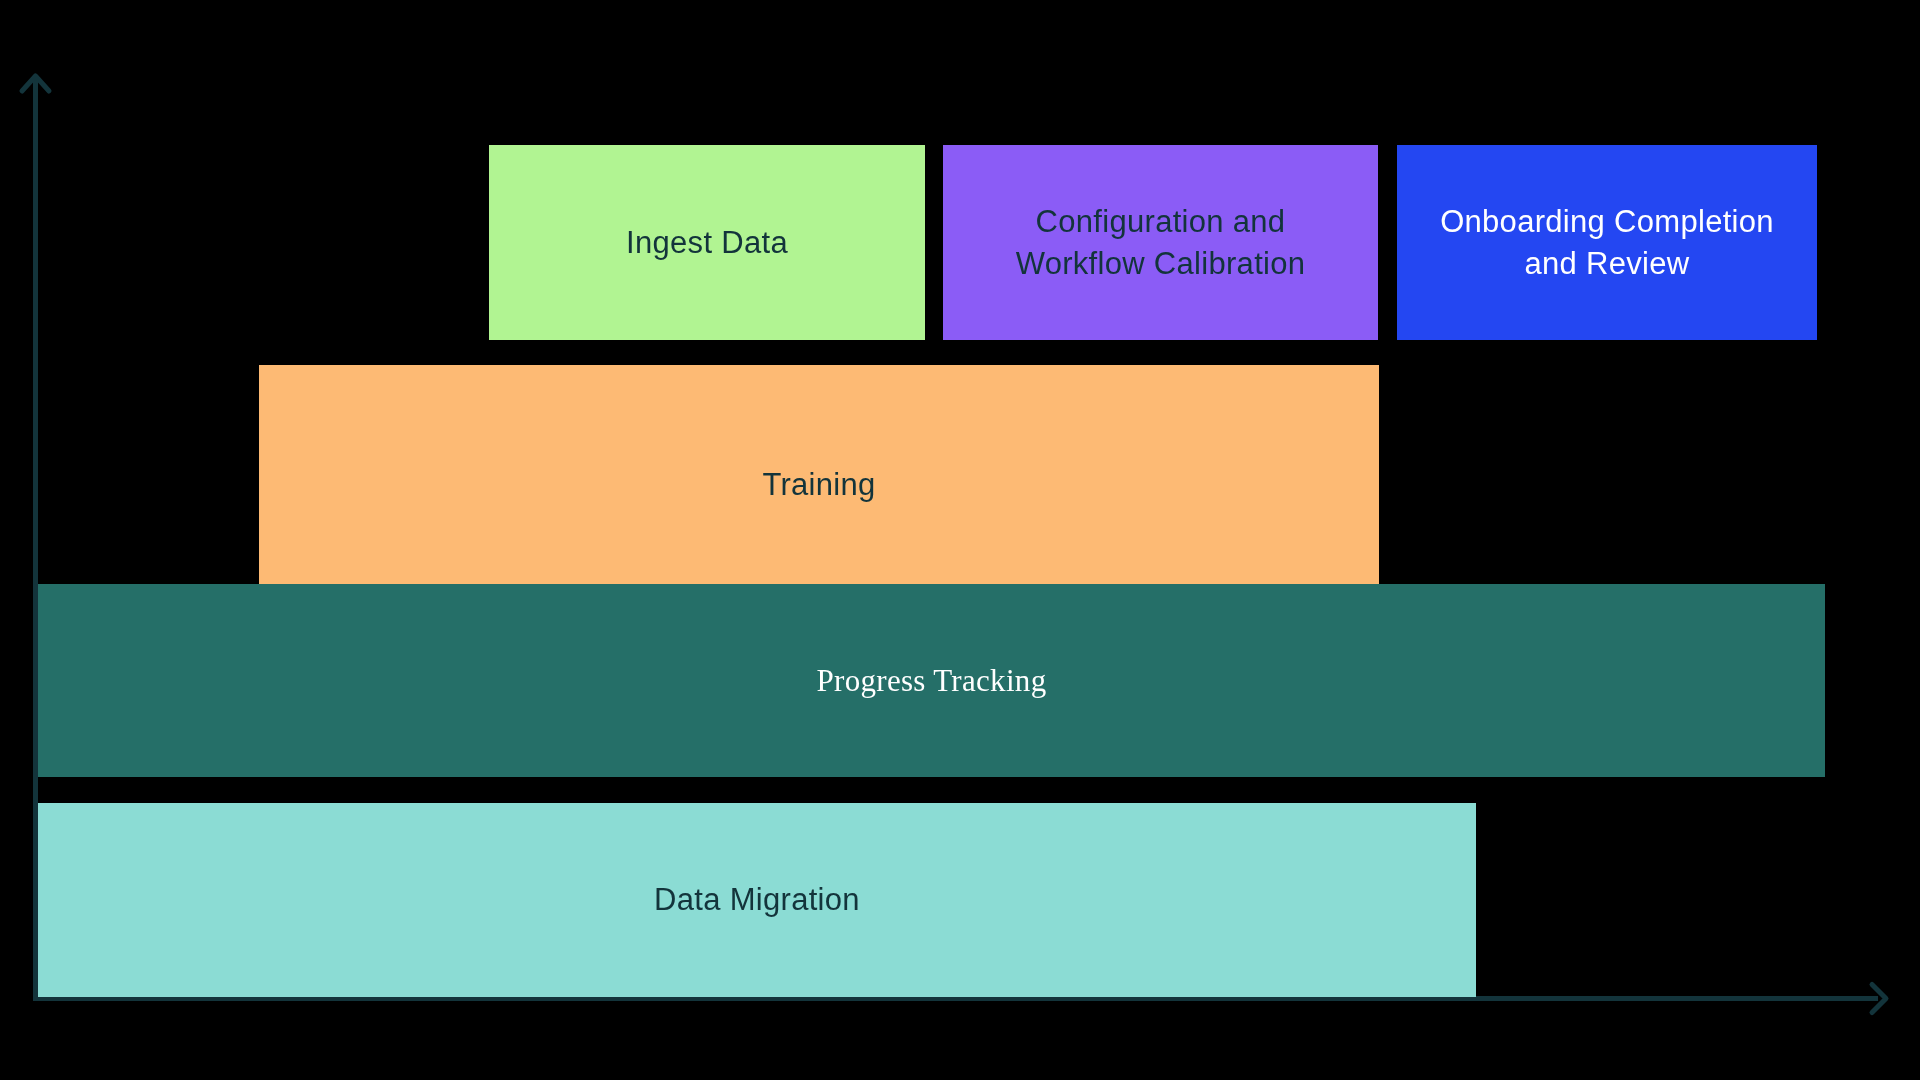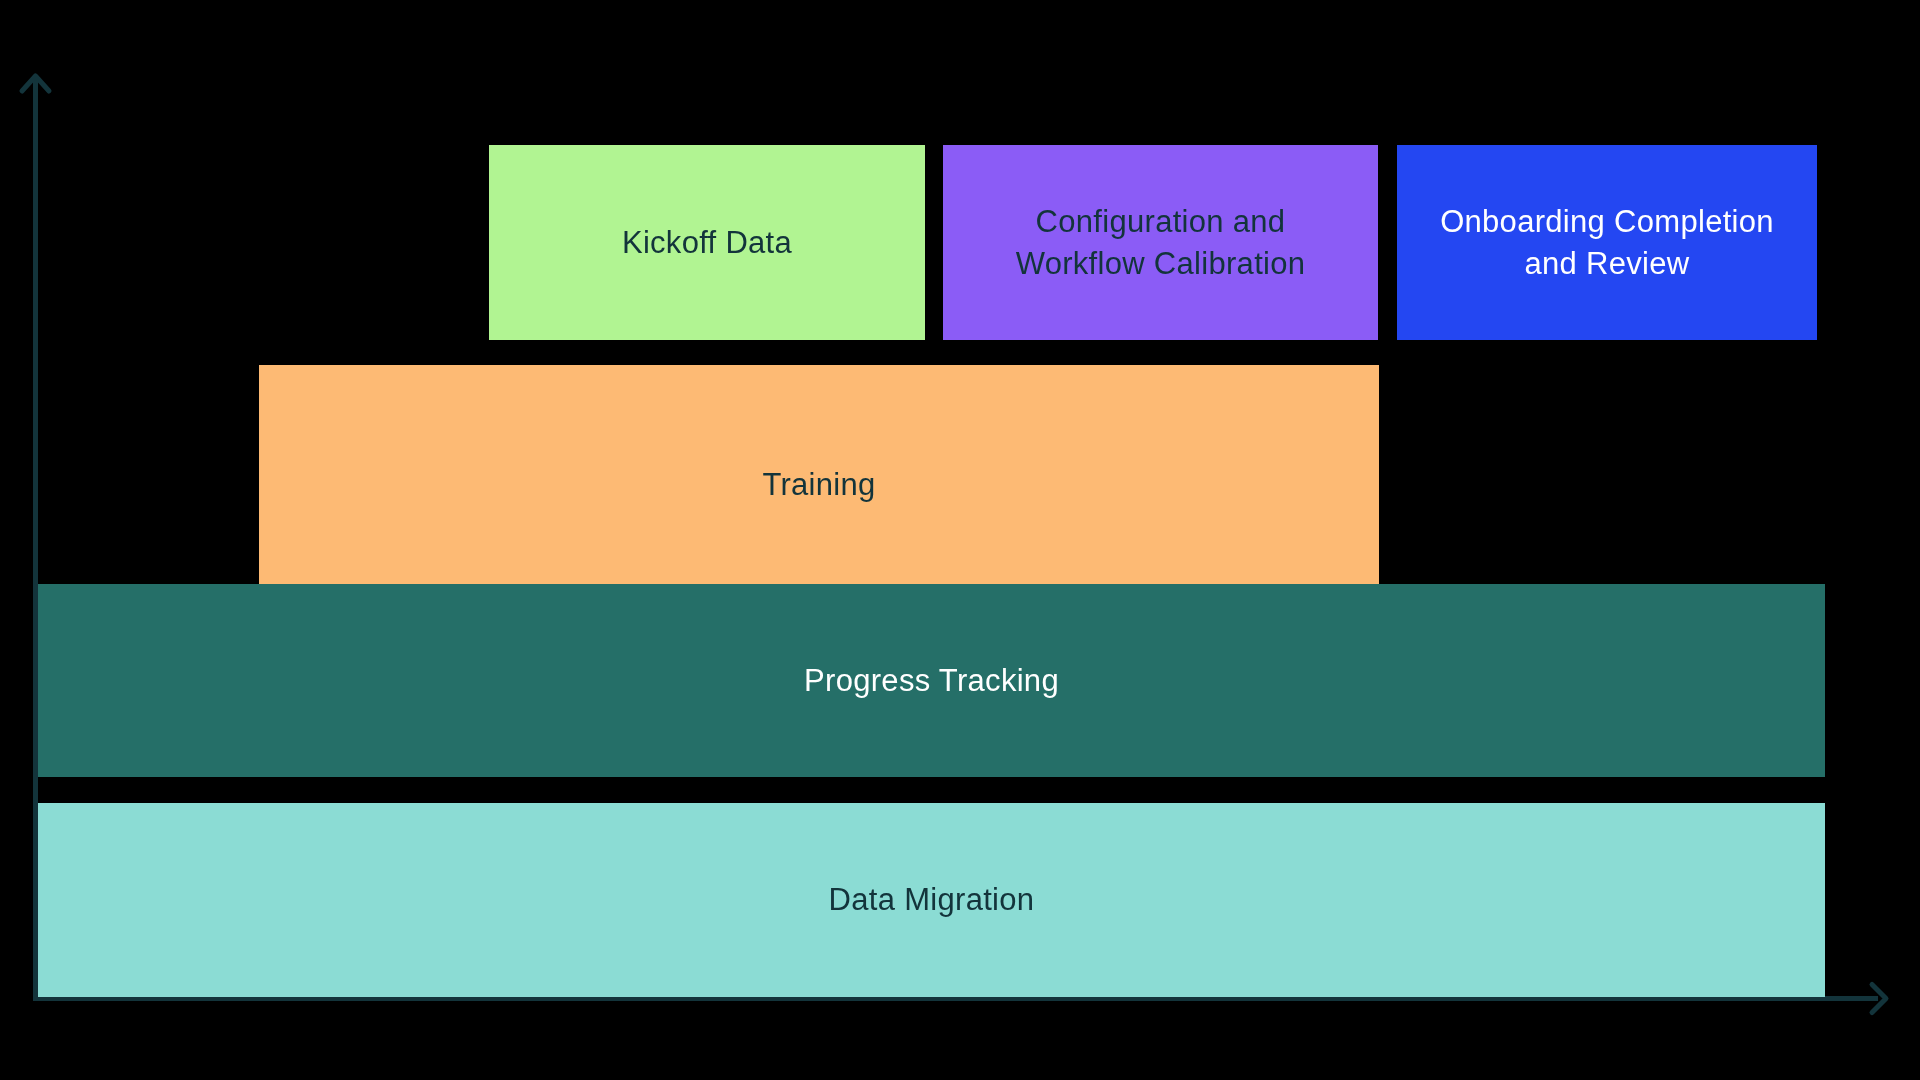--- a/index.html
+++ b/index.html
@@ -27,22 +27,22 @@
     letter-spacing: 0.3px;
     color: #13343B;
     white-space: pre-line;
     box-sizing: border-box;
   }
   #task-kickoff    { left: 38px;   top: 145px; width: 434px;  height: 195px; background: #DACCF3; }
   #task-ingest     { left: 489px;  top: 145px; width: 436px;  height: 195px; background: #B1F492; }
   #task-config     { left: 943px;  top: 145px; width: 435px;  height: 195px; background: #8b5cf6; }
   #task-onboarding { left: 1397px; top: 145px; width: 420px;  height: 195px; background: #2447F2; color: #FFFFFF; }
   #task-training   { left: 259px;  top: 365px; width: 1120px; height: 240px; background: #fdba74; }
-  #task-progress   { left: 38px;   top: 584px; width: 1787px; height: 193px; background: #256F68; color: #FFFFFF; }
-  #task-migration  { left: 38px;   top: 803px; width: 1787px; height: 194px; background: #8BDCD4; }
+  #task-progress   { left: 38px;   top: 584px; width: 1787px; height: 193px; background: #256F68; color: #FFFFFF; font-family: Liberation Serif, serif; }
+  #task-migration  { left: 38px;   top: 803px; width: 1438px; height: 194px; background: #8BDCD4; }
   .axes {
     position: absolute;
     left: 0;
     top: 0;
     width: 1920px;
     height: 1080px;
     pointer-events: none;
   }
 </style>
 </head>
@@ -51,21 +51,21 @@
 <div class="canvas">
 
   <svg class="axes" width="1920" height="1080" viewBox="0 0 1920 1080" fill="none" stroke="#13343B" stroke-width="5">
     <line x1="35.5" y1="1001" x2="35.5" y2="79"></line>
     <polyline points="22,91 35.5,76 49,91" stroke-linecap="round" stroke-linejoin="round"></polyline>
     <line x1="33" y1="998.5" x2="1878" y2="998.5"></line>
     <polyline points="1872,984.5 1886,998.5 1872,1012.5" stroke-linecap="round" stroke-linejoin="round"></polyline>
   </svg>
 
 
-  <div class="task" id="task-ingest">Kickoff Data</div>
+  <div class="task" id="task-ingest">Ingest Data</div>
 
   <div class="task" id="task-config">Configuration and
 Workflow Calibration</div>
 
   <div class="task" id="task-onboarding">Onboarding Completion
 and Review</div>
 
   <div class="task" id="task-training">Training</div>
 
   <div class="task" id="task-progress">Progress Tracking</div>

